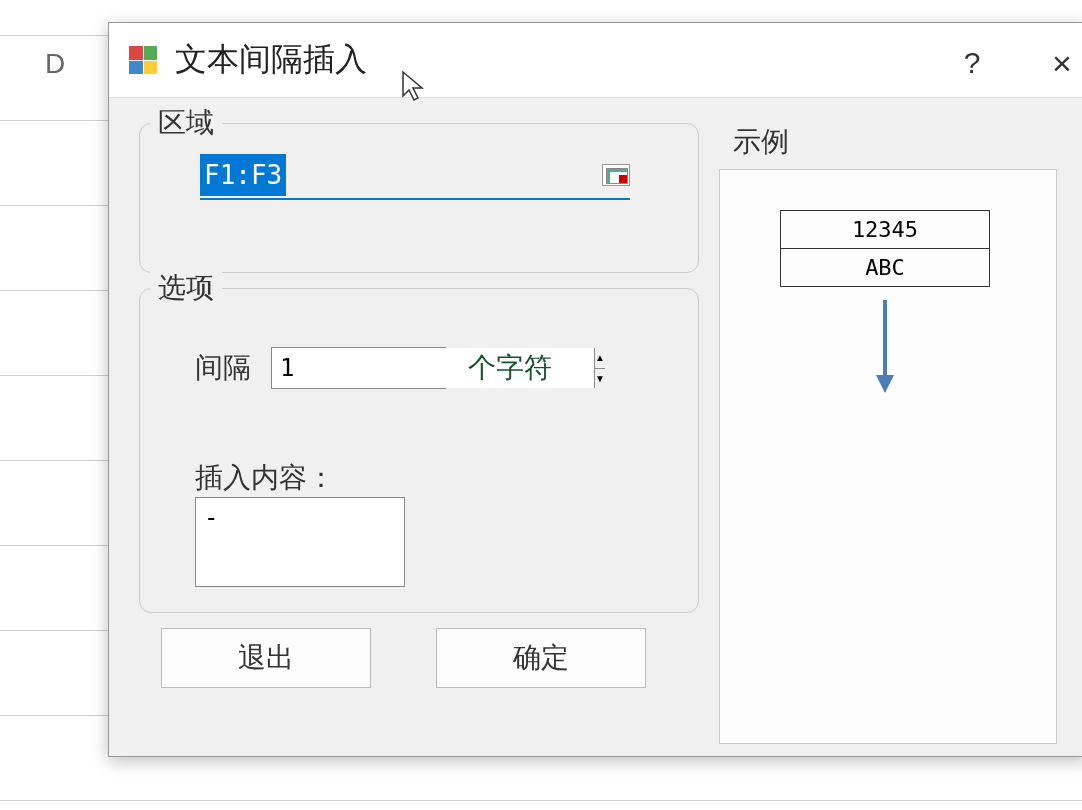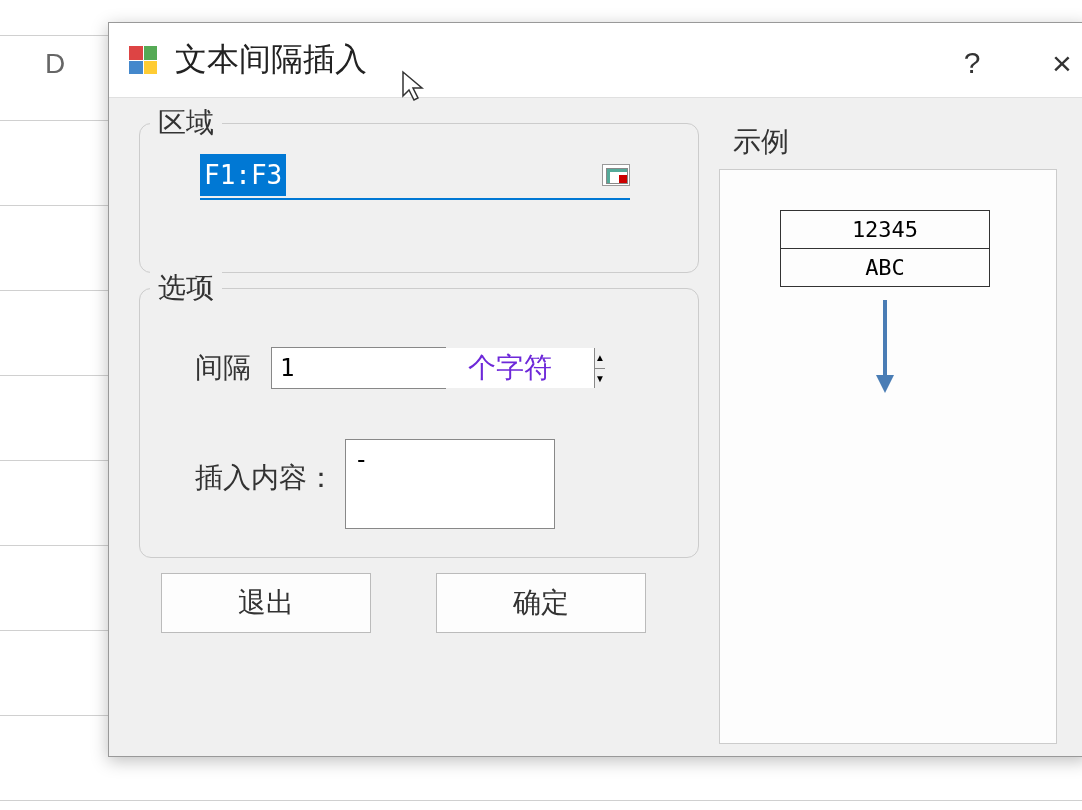--- a/index.html
+++ b/index.html
@@ -180,21 +180,21 @@
       align-items: center;
       margin: 18px 0 50px 30px;
     }
     .option-label {
       font-size: 28px;
       color: #333;
       margin-right: 20px;
     }
     .option-label-after {
       font-size: 28px;
-      color: #6d28d9;
+      color: #14532d;
       margin-left: 22px;
     }
     .spinner-wrap {
       display: flex;
       border: 1px solid #888;
       background: #fff;
       width: 175px;
       height: 42px;
     }
     .spinner-input {
@@ -218,20 +218,21 @@
       justify-content: center;
       background: #f0f0f0;
       cursor: pointer;
       font-size: 10px;
     }
     .spinner-btn:first-child { border-bottom: 1px solid #888; }
     .insert-row {
       display: flex;
       align-items: flex-start;
       margin-left: 30px;
+      flex-direction: column;
     }
     .insert-label {
       font-size: 28px;
       color: #333;
       margin-right: 10px;
       margin-top: 20px;
     }
     .insert-textarea {
       width: 210px;
       height: 90px;

